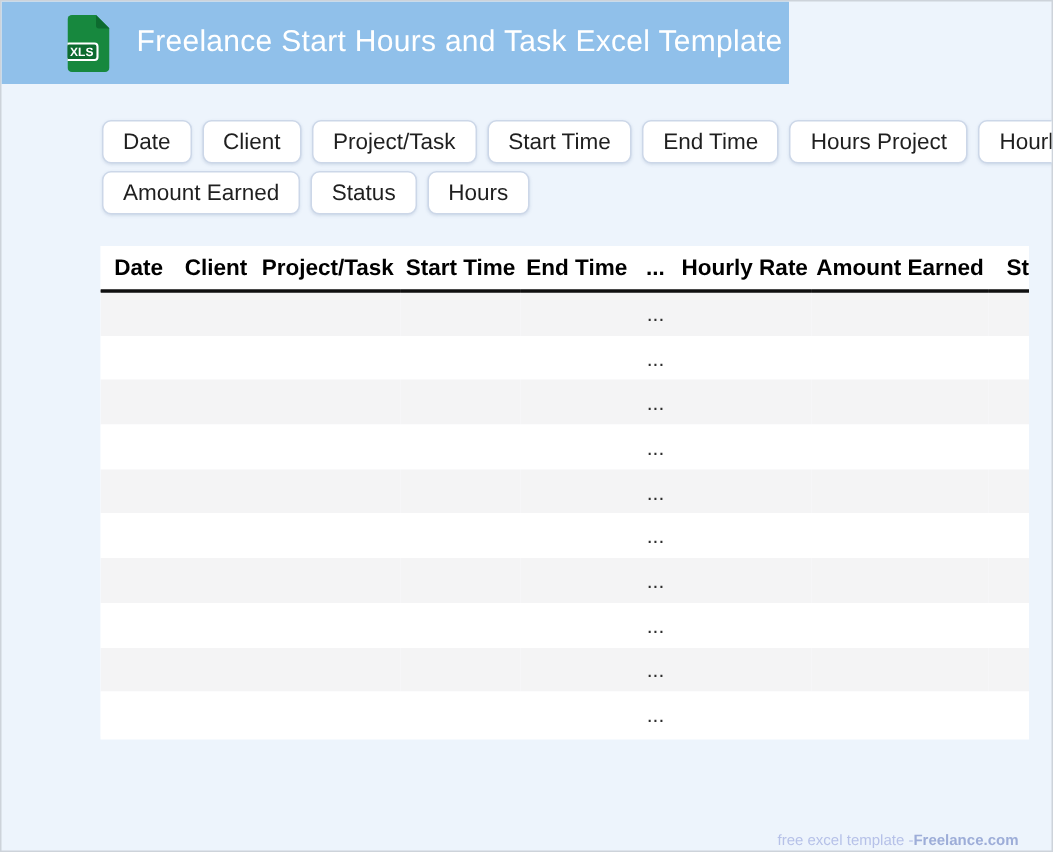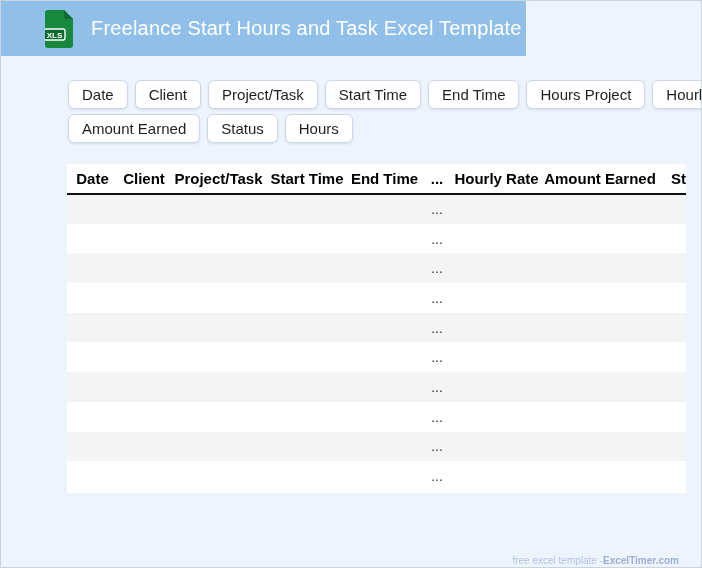--- a/index.html
+++ b/index.html
@@ -222,14 +222,14 @@
           <td></td>
           <td></td>
           <td></td>
         </tr>
       </tbody>
   </table>
 </div>
 
 <div class="footer">
   <span class="footer-text">free excel template -</span>
-  <span class="footer-brand">ExcelTimer.com</span>
+  <span class="footer-brand">Freelance.com</span>
 </div>
 
 </body></html>

